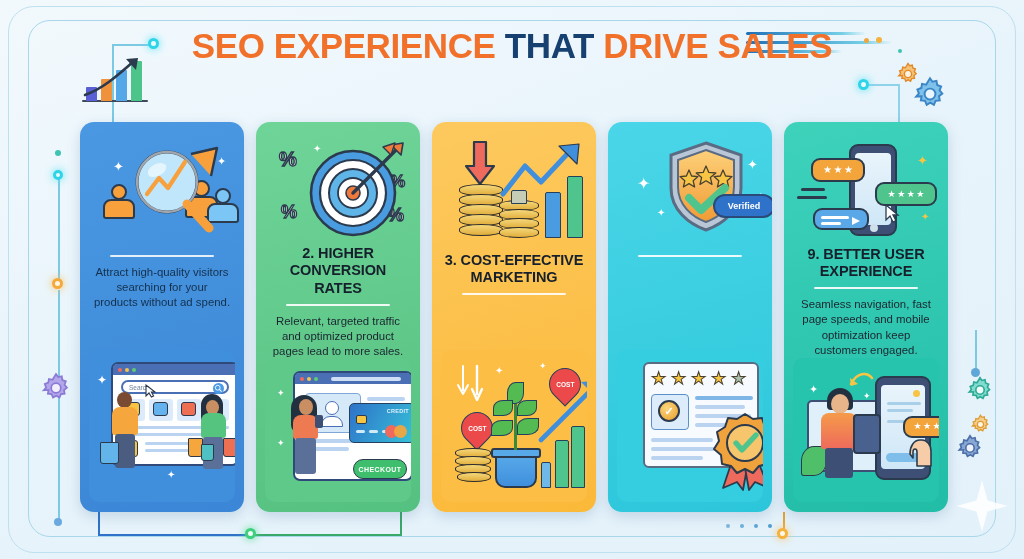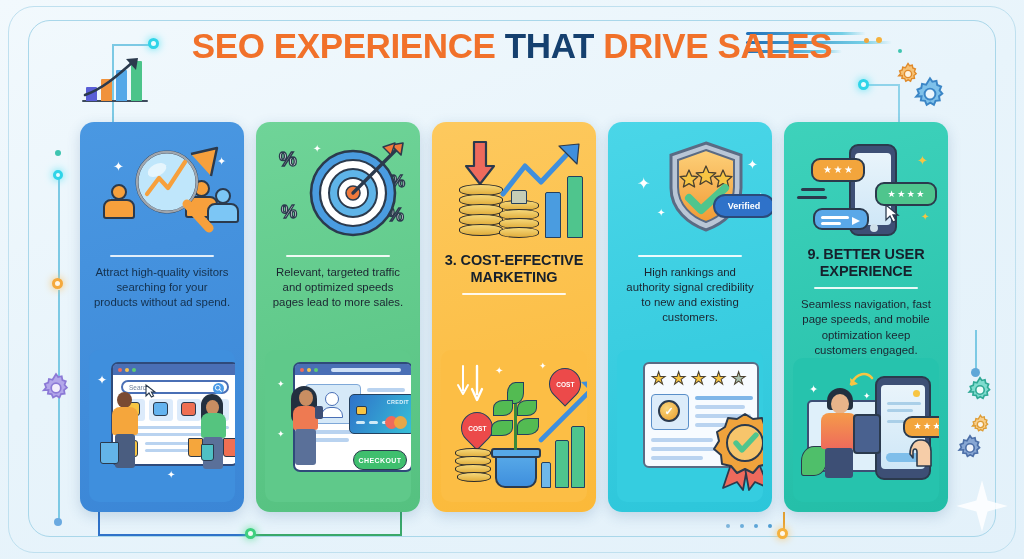--- a/index.html
+++ b/index.html
@@ -296,22 +296,23 @@
         <circle cx="48" cy="52" r="42" fill="#4a9ce0" stroke="#2b3a4d" stroke-width="2.6"></circle>
         <circle cx="48" cy="52" r="33" fill="#ffffff" stroke="#2b3a4d" stroke-width="2.2"></circle>
         <circle cx="48" cy="52" r="24" fill="#5fb4e8" stroke="#2b3a4d" stroke-width="2"></circle>
         <circle cx="48" cy="52" r="15" fill="#ffffff" stroke="#2b3a4d" stroke-width="1.8"></circle>
         <circle cx="48" cy="52" r="7" fill="#f07a3c" stroke="#2b3a4d" stroke-width="1.6"></circle>
         <path d="M48 52 L92 8" stroke="#2b3a4d" stroke-width="3.4" stroke-linecap="round"></path>
         <path d="M86 4 L98 2 L96 14 Z" fill="#f07a3c" stroke="#2b3a4d" stroke-width="1.6" stroke-linejoin="round"></path>
         <path d="M78 6 L90 2 L86 14 Z" fill="#f07a3c" stroke="#2b3a4d" stroke-width="1.4" stroke-linejoin="round"></path>
       </svg>
     </div>
+    <div class="card-title dark">2. HIGHER CONVERSION RATES</div>
     <div class="divider dark"></div>
-    <div class="card-desc dark">Relevant, targeted traffic and optimized speeds pages lead to more sales.</div>
+    <div class="card-desc dark">Relevant, targeted traffic and optimized product pages lead to more sales.</div>
     <div class="illo" style="background:#5fc98a;">
       <div class="browser" style="left:28px;top:12px;width:120px;height:110px;">
         <div class="tb"></div>
         <span class="dot" style="left:5px;top:3.5px;width:4px;height:4px;background:#ef6a5c;"></span>
         <span class="dot" style="left:12px;top:3.5px;width:4px;height:4px;background:#f6c250;"></span>
         <span class="dot" style="left:19px;top:3.5px;width:4px;height:4px;background:#5fcc72;"></span>
         <div class="ln" style="left:36px;top:4px;width:70px;height:4px;background:#cfe0f6;"></div>
         <div style="position:absolute;left:10px;top:20px;width:56px;height:40px;background:#d6e9f8;border:1.6px solid #7fa8d8;border-radius:4px;"></div>
         <div class="person-head" style="left:30px;top:28px;width:14px;height:14px;background:#fff;border:1.6px solid #4a6fb5;"></div>
         <div style="position:absolute;left:26px;top:43px;width:22px;height:11px;background:#fff;border:1.6px solid #4a6fb5;border-radius:9px 9px 0 0;"></div>
@@ -422,21 +423,20 @@
         <path d="M24 30 L26.6 36 L33 36.6 L28.2 40.8 L29.6 47 L24 43.6 L18.4 47 L19.8 40.8 L15 36.6 L21.4 36 Z" fill="#f7c543" stroke="#4a4130" stroke-width="1.3" stroke-linejoin="round"></path>
         <path d="M41 26 L43.8 32.4 L50.8 33 L45.4 37.6 L47 44.4 L41 40.8 L35 44.4 L36.6 37.6 L31.2 33 L38.2 32.4 Z" fill="#f7c543" stroke="#4a4130" stroke-width="1.3" stroke-linejoin="round"></path>
         <path d="M58 30 L60.6 36 L67 36.6 L62.2 40.8 L63.6 47 L58 43.6 L52.4 47 L53.8 40.8 L49 36.6 L55.4 36 Z" fill="#f7c543" stroke="#4a4130" stroke-width="1.3" stroke-linejoin="round"></path>
         <path d="M24 58 L36 70 L60 48" stroke="#4fc58d" stroke-width="8" fill="none" stroke-linecap="round" stroke-linejoin="round"></path>
       </svg>
       <div class="btn-pill" style="left:96px;top:58px;width:62px;height:24px;background:#2f72c9;border:2px solid #2b4a7a;color:#fff;font-size:9px;">
         <span>Verified</span>
       </div>
     </div>
     <div class="divider dark"></div>
-    <div class="card-desc dark">High rankings and authority signal credibility to new and existing customers.</div>
     <div class="illo" style="background:#35cde0;">
       <div style="position:absolute;left:26px;top:12px;width:116px;height:106px;background:#f7fbff;border:2px solid #5a6b84;border-radius:6px;"></div>
       <span class="star" style="left:34px;top:20px;color:#f7c543;-webkit-text-stroke:1px #4a4130;font-size:17px;">★</span>
       <span class="star" style="left:54px;top:20px;color:#f7c543;-webkit-text-stroke:1px #4a4130;font-size:17px;">★</span>
       <span class="star" style="left:74px;top:20px;color:#f7c543;-webkit-text-stroke:1px #4a4130;font-size:17px;">★</span>
       <span class="star" style="left:94px;top:20px;color:#f7c543;-webkit-text-stroke:1px #4a4130;font-size:17px;">★</span>
       <span class="star" style="left:114px;top:20px;color:#a8bfae;-webkit-text-stroke:1px #4a4130;font-size:17px;">★</span>
       <div style="position:absolute;left:34px;top:44px;width:38px;height:36px;background:#dcecfa;border:1.8px solid #5a8fc9;border-radius:4px;"></div>
       <div class="medal" style="left:41px;top:50px;width:22px;height:22px;font-size:11px;color:#fff;">✓</div>
       <div class="ln" style="left:78px;top:46px;width:58px;height:4px;background:#7fb6e8;"></div>

